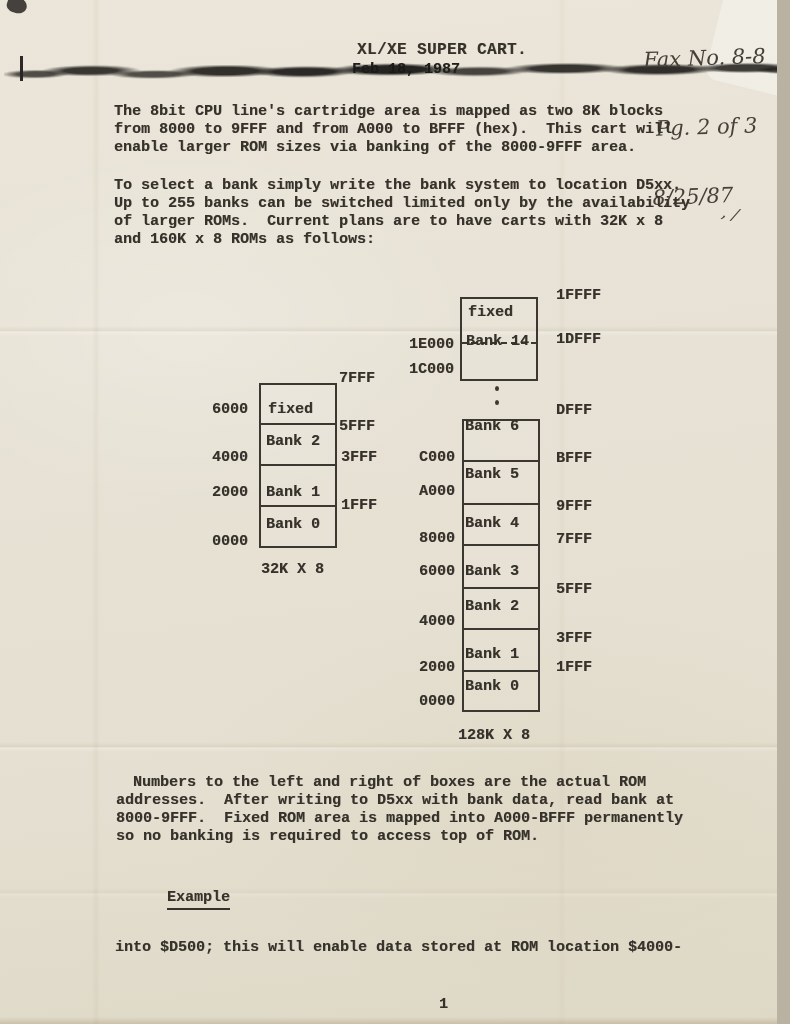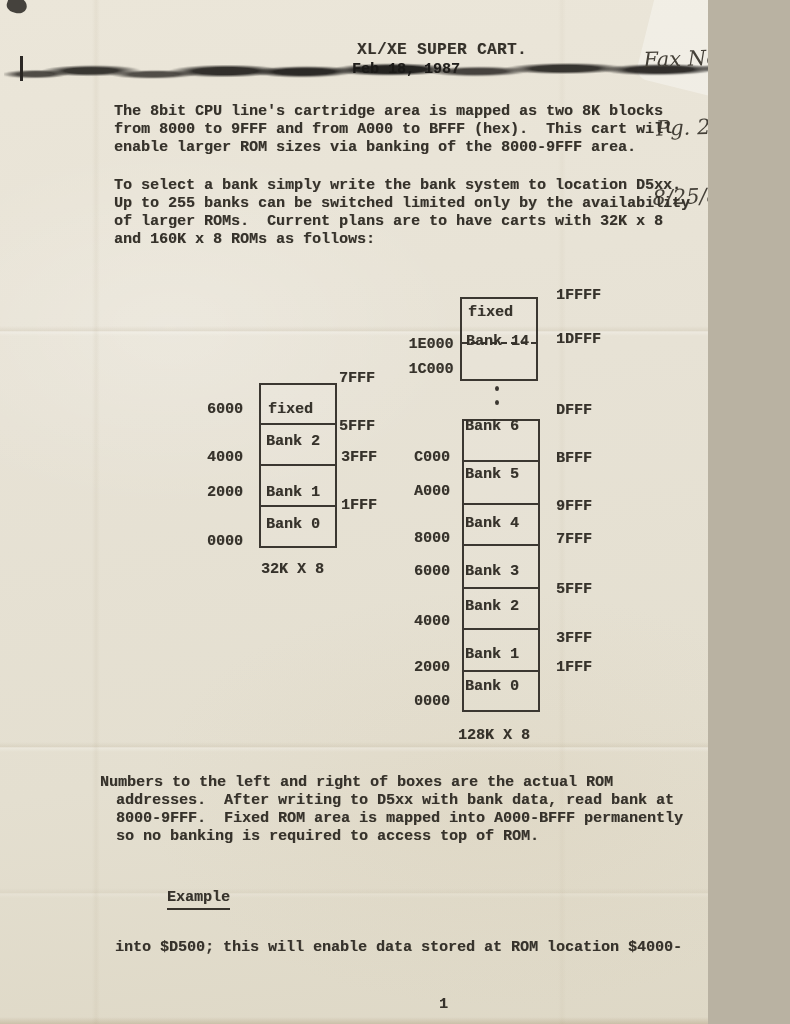--- a/index.html
+++ b/index.html
@@ -1,17 +1,17 @@
 <!DOCTYPE html>
 <html><head>
 <meta charset="utf-8">
 <style>
   html,body{margin:0;padding:0;background:#b9b2a2;}
   .paper{
-    position:relative; width:708px; height:1024px; overflow:hidden;
+    position:relative; width:777px; height:1024px; overflow:hidden;
     background:
       radial-gradient(ellipse 420px 260px at 24% 32%, rgba(255,255,255,0.20), rgba(255,255,255,0) 70%),
       radial-gradient(ellipse 500px 300px at 70% 78%, rgba(210,196,168,0.18), rgba(210,196,168,0) 70%),
       linear-gradient(173deg, #ebe6d9 0%, #e7e2d5 38%, #e4dfd0 72%, #ded8c6 100%);
     font-family:"Liberation Mono","DejaVu Sans Mono",monospace;
   }
   .crease-h{position:absolute;left:0;width:790px;height:10px;pointer-events:none;
     background:linear-gradient(180deg,rgba(255,255,255,0) 0%,rgba(174,160,132,0.16) 45%,rgba(255,255,255,0.25) 60%,rgba(255,255,255,0) 100%);}
   .crease-v{position:absolute;top:0;height:100%;width:8px;pointer-events:none;
     background:linear-gradient(90deg,rgba(255,255,255,0) 0%,rgba(174,160,132,0.10) 50%,rgba(255,255,255,0) 100%);}
@@ -47,21 +47,21 @@
     font-weight:normal; white-space:pre;}
   .hand-block{left:646px; top:1px; font-size:21px; line-height:23px; transform:rotate(-2deg);}
   .hand-mark{left:722px; top:203px; font-size:17px; transform:rotate(14deg); color:#4d483f;}
 
   .membox{position:absolute; border:2px solid #3b3731; background:rgba(255,255,255,0.06);}
   .divider{position:absolute; left:-1px; height:0; border-top:2px solid #3b3731;}
   .divider.dashed{border-top-style:dashed;}
   .cell-label{position:absolute; color:#36322b; font-weight:bold; font-size:15px; line-height:18px; white-space:pre;
     text-shadow:0.4px 0.4px 0 rgba(54,50,43,0.45);}
   .addr{width:46px;}
-  .addr-l{text-align:center;}
+  .addr-l{text-align:right;}
   .dot{position:absolute; width:4px; height:5px; background:#3b3731; border-radius:50%;}
   .underline{border-bottom:2px solid #36322b; padding-bottom:1px;}
 </style>
 </head>
 <body>
 
 <div class="paper">
 
   <div class="crease-h" style="top:326px"></div>
   <div class="crease-h" style="top:742px"></div>
@@ -149,21 +149,21 @@
   <div class="cell-label addr addr-l" style="left:409px;top:693px">0000</div>
   <div class="cell-label" style="left:556px;top:402px">DFFF</div>
   <div class="cell-label" style="left:556px;top:450px">BFFF</div>
   <div class="cell-label" style="left:556px;top:498px">9FFF</div>
   <div class="cell-label" style="left:556px;top:531px">7FFF</div>
   <div class="cell-label" style="left:556px;top:581px">5FFF</div>
   <div class="cell-label" style="left:556px;top:630px">3FFF</div>
   <div class="cell-label" style="left:556px;top:659px">1FFF</div>
   <div class="cell-label" style="left:458px;top:727px">128K X 8</div>
 
-  <div class="mono" style="left:100px;top:774px">Numbers to the left and right of boxes are the actual ROM</div>
+  <div class="mono" style="left:133px;top:774px">Numbers to the left and right of boxes are the actual ROM</div>
   <div class="mono" style="left:116px;top:792px">addresses.  After writing to D5xx with bank data, read bank at</div>
   <div class="mono" style="left:116px;top:810px">8000-9FFF.  Fixed ROM area is mapped into A000-BFFF permanently</div>
   <div class="mono" style="left:116px;top:828px">so no banking is required to access top of ROM.</div>
 
   <div class="mono underline" style="left:167px;top:889px">Example</div>
   <div class="mono" style="left:115px;top:939px">into $D500; this will enable data stored at ROM location $4000-</div>
 
   <div class="mono" style="left:439px;top:996px">1</div>
 
 </div>

